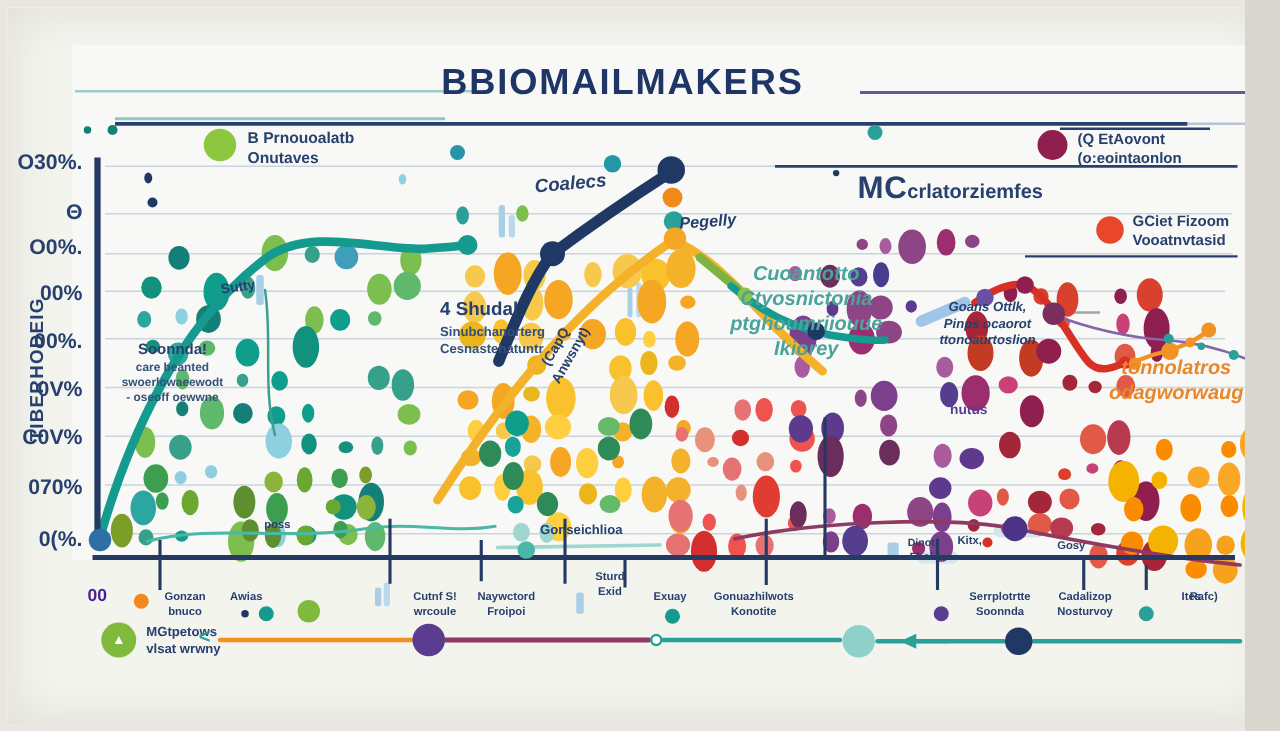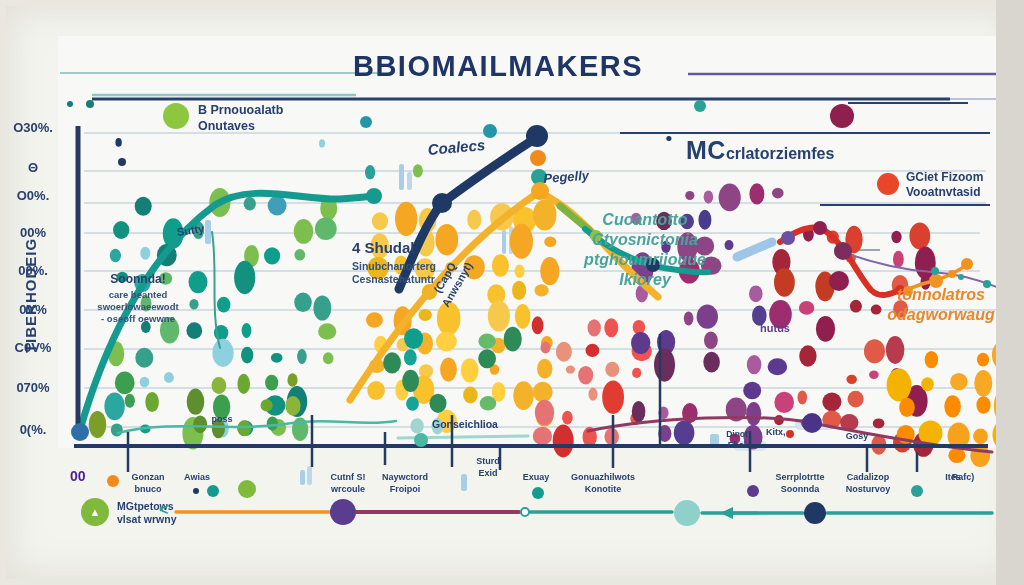--- a/index.html
+++ b/index.html
@@ -11,21 +11,21 @@
   .title{position:absolute;left:0;right:0;top:50px;text-align:center;font-size:29px;
          font-weight:800;color:#1e3565;letter-spacing:1.5px;}
   .legend-icon{position:absolute;border-radius:50%;}
   .legend-text{position:absolute;color:#27406e;font-weight:700;line-height:1.25;}
   .legend-text span{display:block;}
   .mc{position:absolute;left:686px;top:136px;color:#27406e;white-space:nowrap;}
   .mc b{font-size:25px;font-weight:800;letter-spacing:.5px;}
   .mc i{font-size:16px;font-weight:700;font-style:normal;}
   .yaxis-title{position:absolute;left:-35px;top:287px;width:130px;text-align:center;
          transform:rotate(-90deg);font-size:15px;font-weight:800;color:#27406e;letter-spacing:1px;}
-  .ytick{position:absolute;left:0;width:66px;text-align:center;font-size:13px;
+  .ytick{position:absolute;left:0;width:66px;text-align:right;font-size:17px;
          font-weight:800;color:#27406e;}
   .xlabel{position:absolute;transform:translateX(-50%);text-align:center;white-space:pre;
          font-size:9px;font-weight:700;color:#27406e;line-height:1.3;}
   .ann{position:absolute;white-space:pre;line-height:1.25;transform-origin:left top;}
   .origin{position:absolute;left:70px;top:468px;font-size:14px;font-weight:800;color:#4c1d95;}
   .blegend-icon{position:absolute;left:81px;top:498px;width:28px;height:28px;border-radius:50%;
          display:flex;align-items:center;justify-content:center;color:#fff;font-size:11px;font-weight:800;}
   .blegend-text{position:absolute;left:117px;top:500px;font-size:10.5px;font-weight:800;
          color:#27406e;line-height:1.2;}
   .blegend-text span{display:block;}
@@ -416,20 +416,24 @@
 
   <div class="title">BBIOMAILMAKERS</div>
 
   <div class="legend-icon" style="left: 163px; top: 103px; width: 26px; height: 26px; background: rgb(141, 198, 63);"></div>
   <div class="legend-text" style="left:198px;top:103px;font-size:12.5px;">
     <span>B Prnouoalatb</span>
     <span>Onutaves</span>
   </div>
 
   <div class="legend-icon" style="left: 830px; top: 104px; width: 24px; height: 24px; background: rgb(142, 31, 79);"></div>
+  <div class="legend-text" style="left:862px;top:104px;font-size:12px;">
+    <span>(Q EtAovont</span>
+    <span>(o:eointaonlon</span>
+  </div>
   <div class="legend-icon" style="left: 877px; top: 173px; width: 22px; height: 22px; background: rgb(232, 71, 43);"></div>
   <div class="legend-text" style="left:906px;top:170px;font-size:12px;">
     <span>GCiet Fizoom</span>
     <span>Vooatnvtasid</span>
   </div>
 
   <div class="mc">
     <b>MC</b><i>crlatorziemfes</i>
   </div>
 
@@ -480,20 +484,23 @@
 - oseoff oewwne</div>
     <div class="ann" style="left: 352px; top: 239px; color: rgb(39, 64, 110); font-size: 15px; font-weight: 800; font-style: normal; text-align: left;">4 Shudal</div>
     <div class="ann" style="left: 352px; top: 260px; color: rgb(53, 80, 122); font-size: 10.5px; font-weight: 600; font-style: normal; text-align: left;">Sinubchanorterg
 Cesnastehatuntr</div>
     <div class="ann" style="left: 452px; top: 296px; color: rgb(39, 64, 110); font-size: 11px; font-weight: 800; font-style: normal; text-align: center; transform: translateX(-50%) rotate(-60deg);">(CapQ
 Anwsnyt)</div>
     <div class="ann" style="left: 645px; top: 210px; color: rgb(74, 163, 156); font-size: 16px; font-weight: 800; font-style: italic; text-align: center; transform: translateX(-50%);">Cuoantotto
 Ctyosnictonia
 ptghoumriiouue
 Ikiorey</div>
+    <div class="ann" style="left: 790px; top: 240px; color: rgb(39, 64, 110); font-size: 10.5px; font-weight: 800; font-style: italic; text-align: center; transform: translateX(-50%);">Goans Ottlk,
+Pinps ocaorot
+ttonoaurtoslion</div>
     <div class="ann" style="left: 941px; top: 285px; color: rgb(232, 135, 43); font-size: 16px; font-weight: 800; font-style: italic; text-align: center; transform: translateX(-50%);">tonnolatros
 odagworwaug</div>
     <div class="ann" style="left: 775px; top: 322px; color: rgb(91, 61, 143); font-size: 11px; font-weight: 800; font-style: normal; text-align: center; transform: translateX(-50%);">hutus</div>
     <div class="ann" style="left: 465px; top: 418px; color: rgb(39, 64, 110); font-size: 10.5px; font-weight: 700; font-style: normal; text-align: center; transform: translateX(-50%);">Gonseichlioa</div>
     <div class="ann" style="left: 222px; top: 414px; color: rgb(39, 64, 110); font-size: 9px; font-weight: 600; font-style: normal; text-align: left; transform: translateX(-50%);">poss</div>
     <div class="ann" style="left: 737px; top: 429px; color: rgb(39, 64, 110); font-size: 8.5px; font-weight: 700; font-style: normal; text-align: center; transform: translateX(-50%);">Dinot
 Ebol</div>
     <div class="ann" style="left: 766px; top: 427px; color: rgb(39, 64, 110); font-size: 9px; font-weight: 700; font-style: normal; text-align: left;">Kitx,</div>
     <div class="ann" style="left: 857px; top: 431px; color: rgb(39, 64, 110); font-size: 9px; font-weight: 700; font-style: normal; text-align: center; transform: translateX(-50%);">Gosy</div>
   </div>

